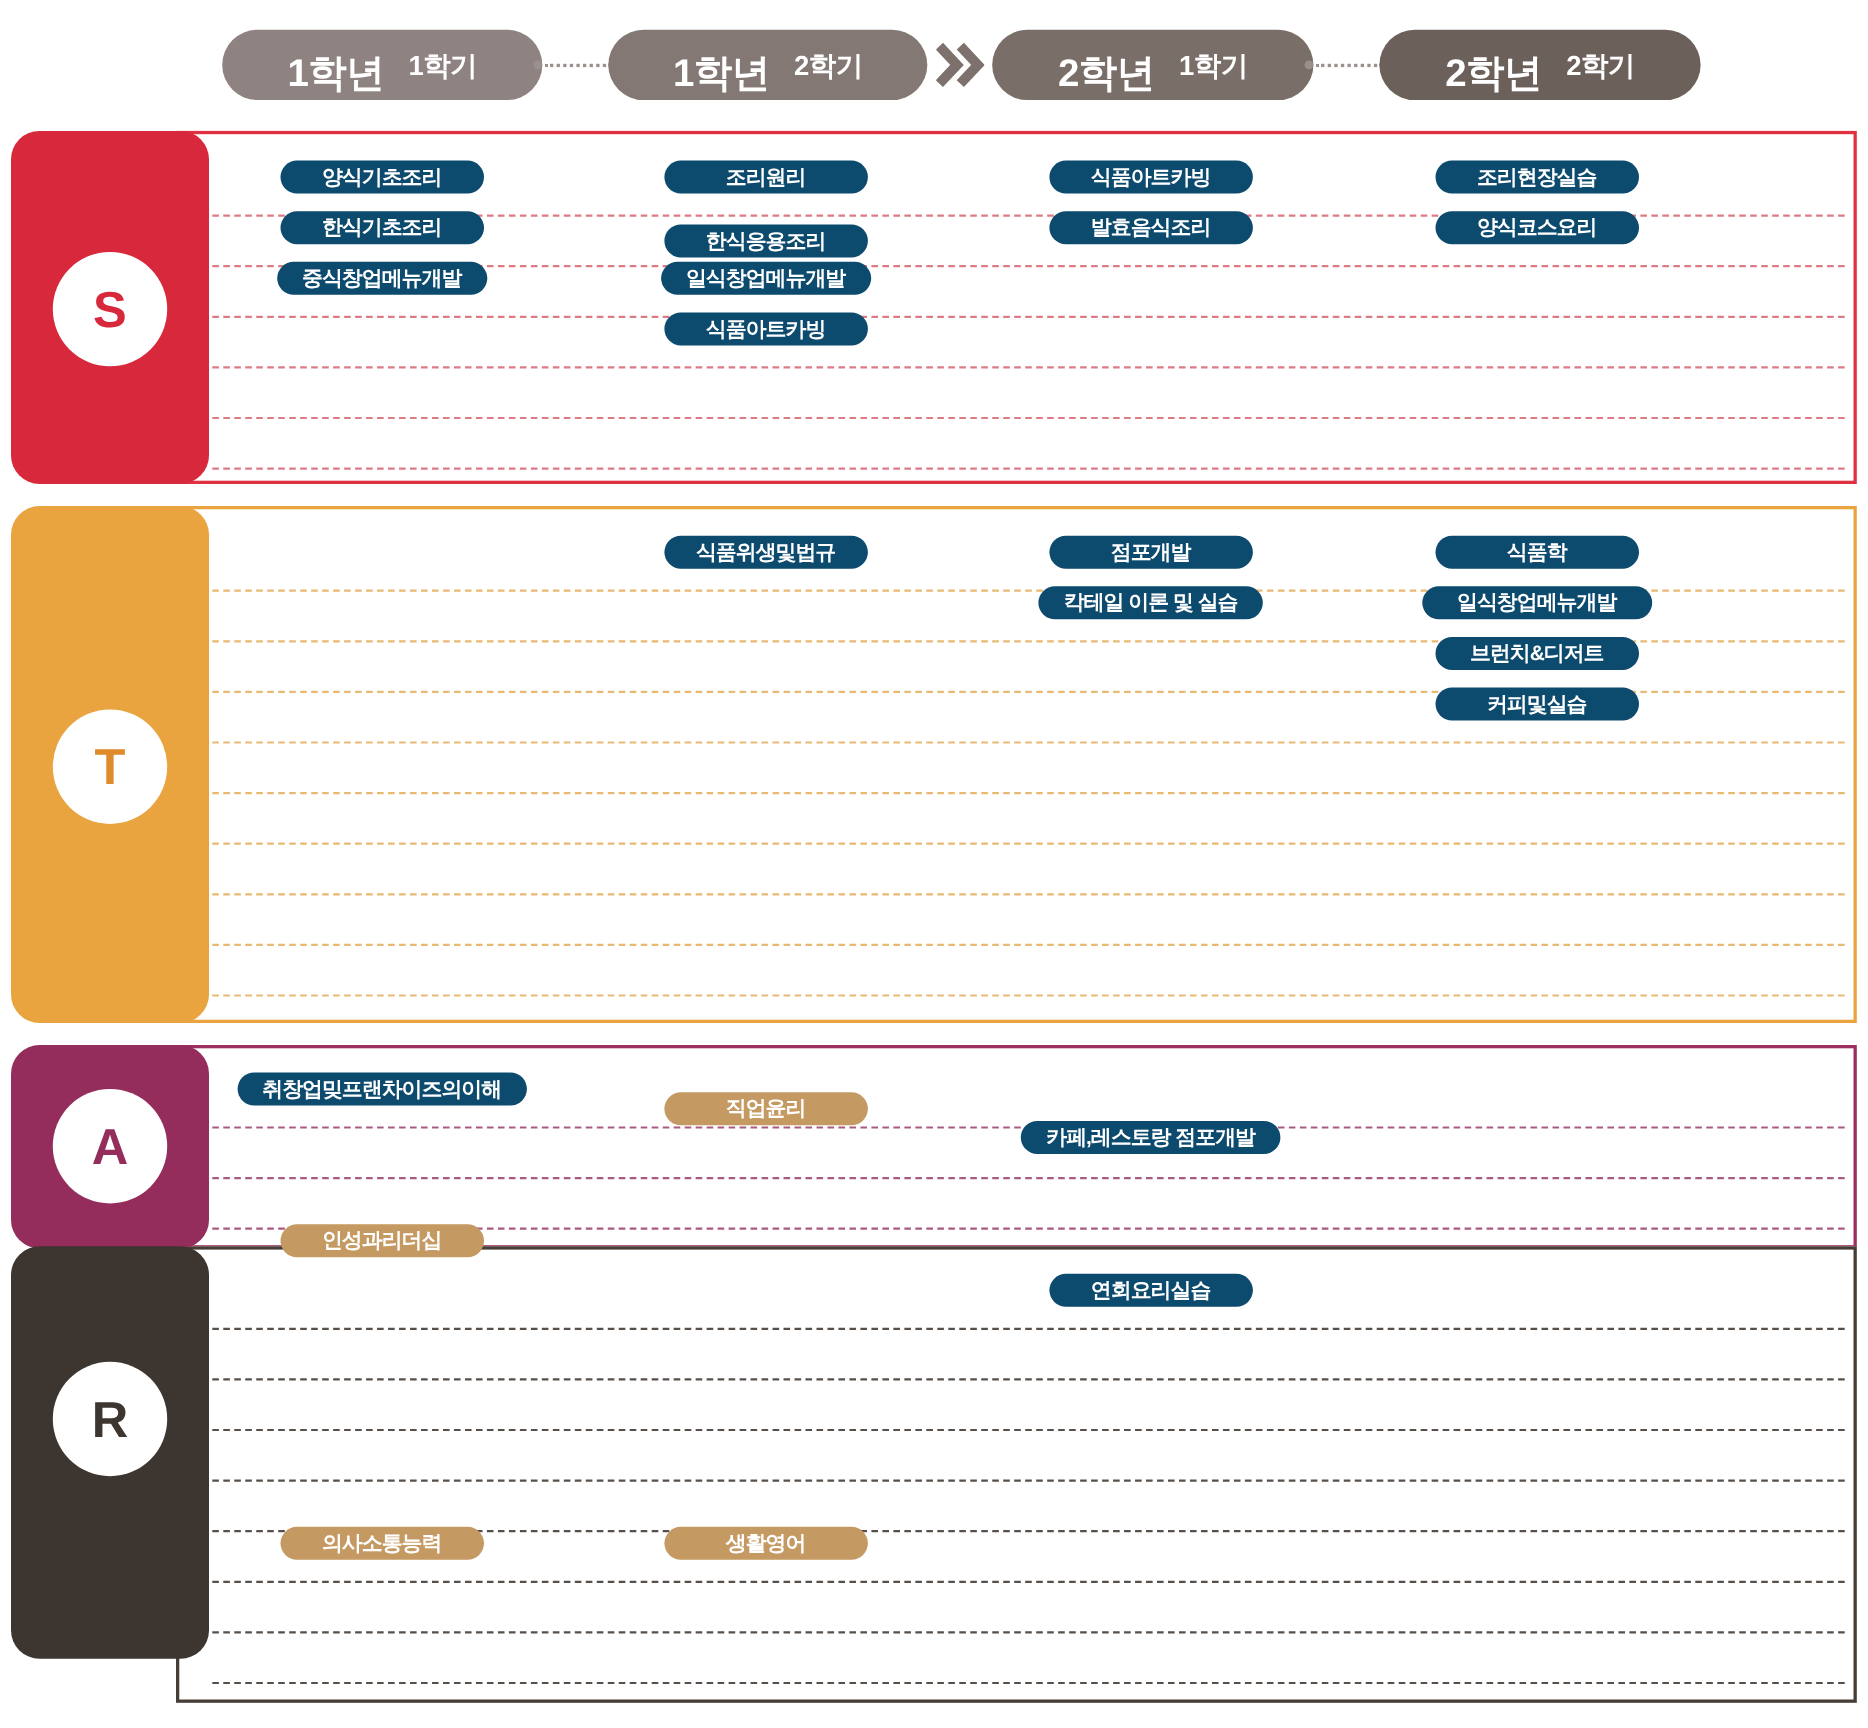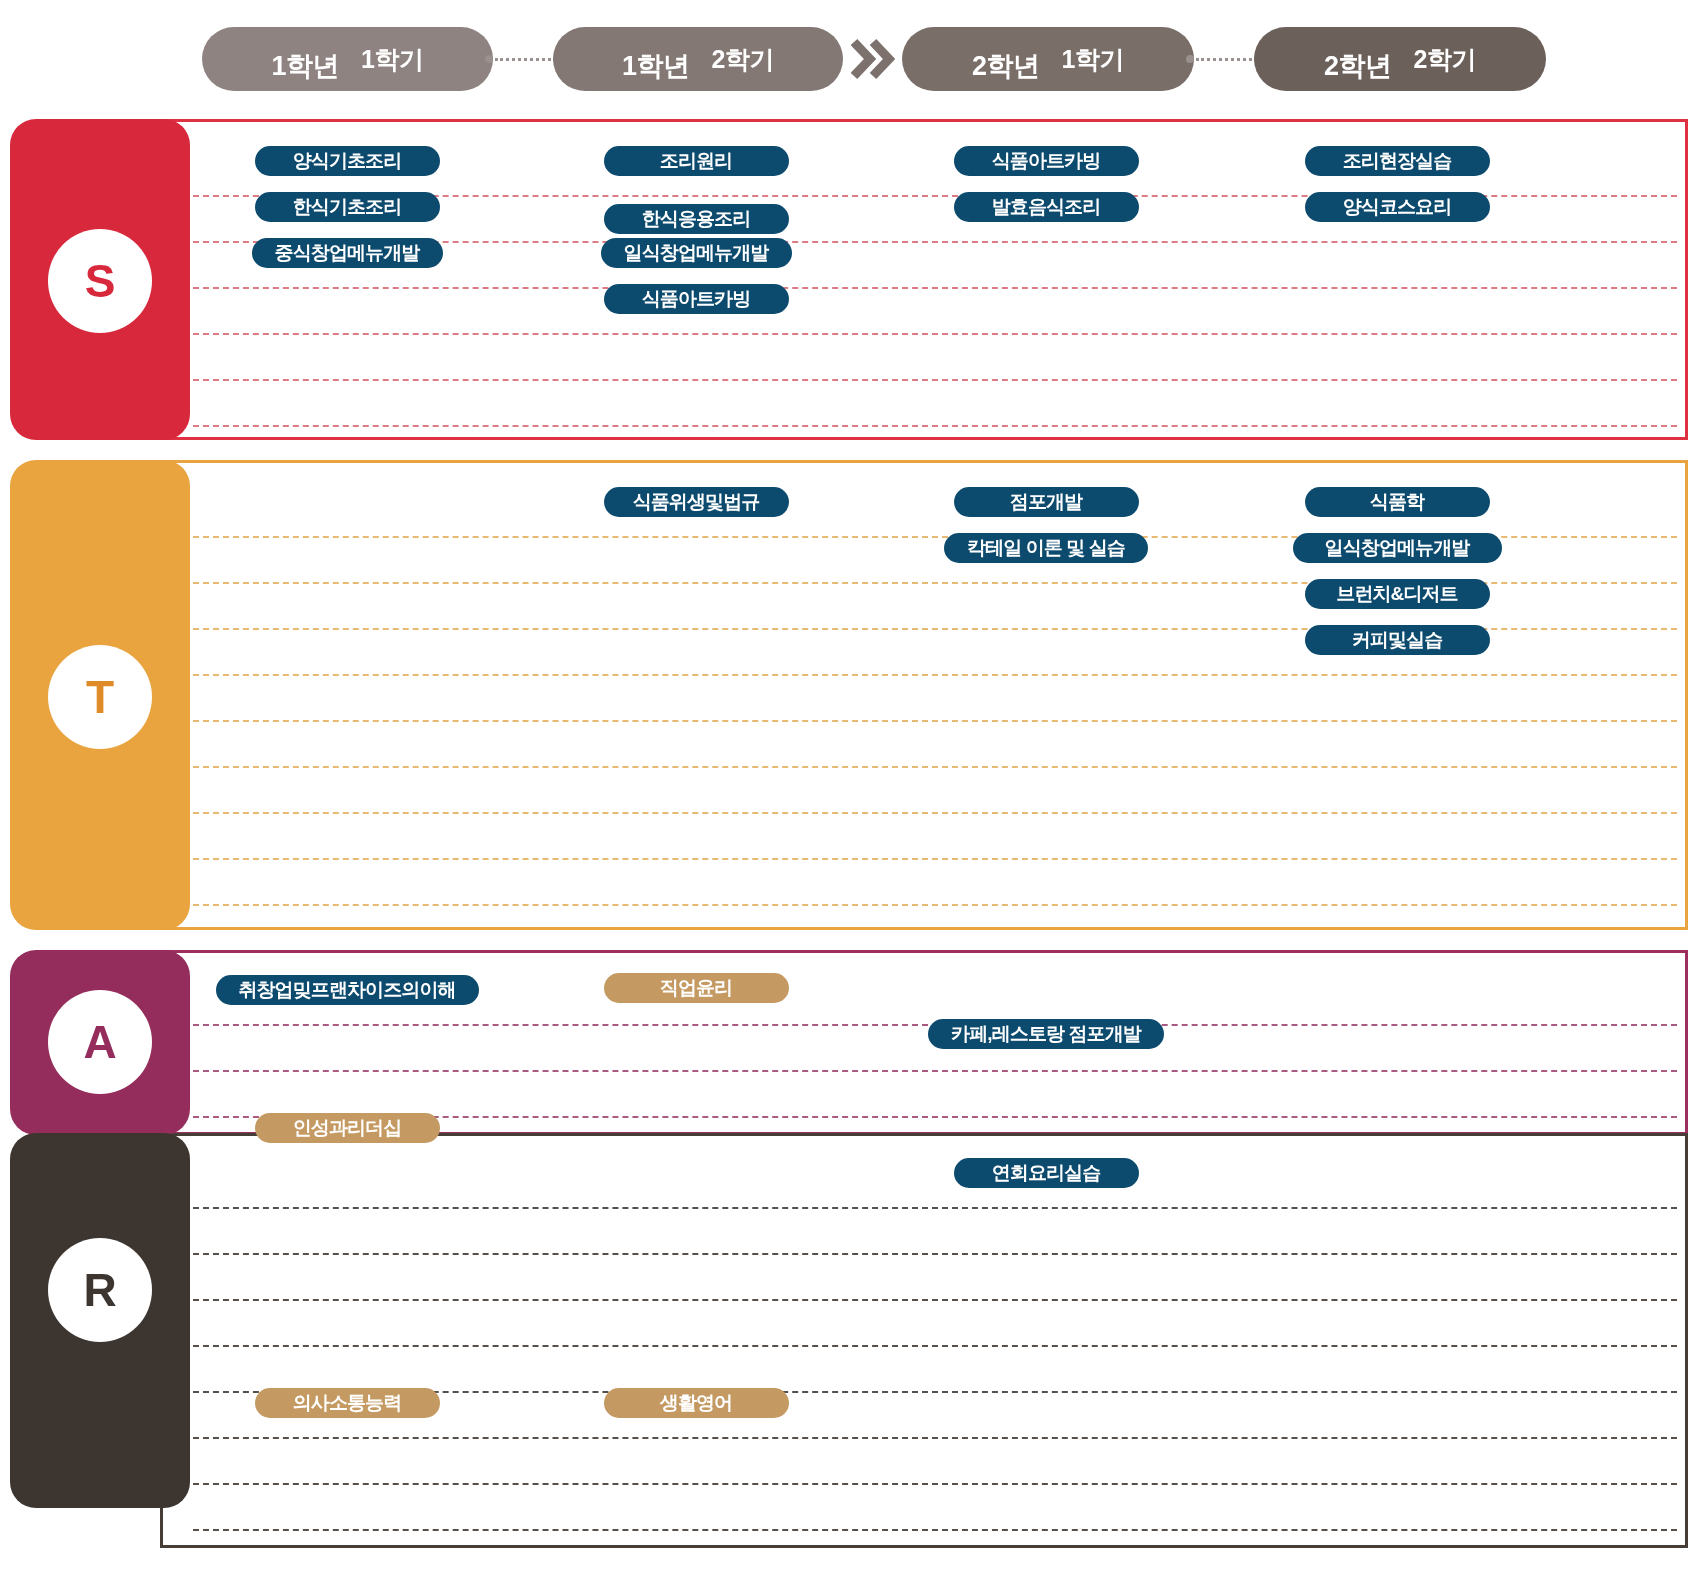--- a/index.html
+++ b/index.html
@@ -27,21 +27,21 @@
     top: 27px;
     height: 64px;
     border-radius: 32px;
     color: #ffffff;
     display: flex;
     align-items: center;
     justify-content: center;
     letter-spacing: -0.5px;
     white-space: nowrap;
   }
-  .sem-tab .big { font-size: 27px; font-weight: bold; margin-top: 14px; }
+  .sem-tab .big { font-size: 35px; font-weight: bold; margin-top: 14px; }
   .sem-tab .sml { font-size: 25px; font-weight: bold; margin-left: 22px; }
 
   .sem-1 { left: 202px;  width: 291px; background: #8e8381; }
   .sem-2 { left: 553px;  width: 290px; background: #837874; }
   .sem-3 { left: 902px;  width: 292px; background: #7a6e69; }
   .sem-4 { left: 1254px; width: 292px; background: #6c605b; }
 
   .connector {
     position: absolute;
     top: 55px;
@@ -270,20 +270,20 @@
     <div class="pill major" style="top: 192px; left: 953.5px; visibility: visible; width: 185px;">발효음식조리</div>
     <div class="pill major" style="top: 146px; left: 1304.5px; visibility: visible; width: 185px;">조리현장실습</div>
     <div class="pill major" style="top: 192px; left: 1304.5px; visibility: visible; width: 185px;">양식코스요리</div>
     <div class="pill major" style="top: 487px; left: 603.5px; visibility: visible; width: 185px;">식품위생및법규</div>
     <div class="pill major" style="top: 487px; left: 953.5px; visibility: visible; width: 185px;">점포개발</div>
     <div class="pill major" style="top: 533px; left: 944px; visibility: visible; width: 204px;">칵테일 이론 및 실습</div>
     <div class="pill major" style="top: 487px; left: 1304.5px; visibility: visible; width: 185px; font-family: Liberation Mono, monospace;">식품학</div>
     <div class="pill major" style="top: 533px; left: 1292.5px; visibility: visible; width: 209px;">일식창업메뉴개발</div>
     <div class="pill major" style="top: 579px; left: 1304.5px; visibility: visible; width: 185px;">브런치&amp;디저트</div>
     <div class="pill major" style="top: 625px; left: 1304.5px; visibility: visible; width: 185px;">커피및실습</div>
-    <div class="pill gen" style="top: 973px; left: 603.5px; visibility: visible; width: 185px; font-family: Liberation Serif, serif;">직업윤리</div>
+    <div class="pill gen" style="top: 993px; left: 603.5px; visibility: visible; width: 185px; font-family: Liberation Serif, serif;">직업윤리</div>
     <div class="pill major" style="top: 975px; left: 215.5px; visibility: visible; width: 263px;">취창업밎프랜차이즈의이해</div>
     <div class="pill major" style="top: 1019px; left: 928px; visibility: visible; width: 236px;">카페,레스토랑 점포개발</div>
     <div class="pill gen" style="top: 1113px; left: 254.5px; visibility: visible; width: 185px;">인성과리더십</div>
     <div class="pill major" style="top: 1158px; left: 953.5px; visibility: visible; width: 185px;">연회요리실습</div>
     <div class="pill gen" style="top: 1388px; left: 254.5px; visibility: visible; width: 185px;">의사소통능력</div>
     <div class="pill gen" style="top: 1388px; left: 603.5px; visibility: visible; width: 185px;">생활영어</div>
   </div>
 
 </body></html>

